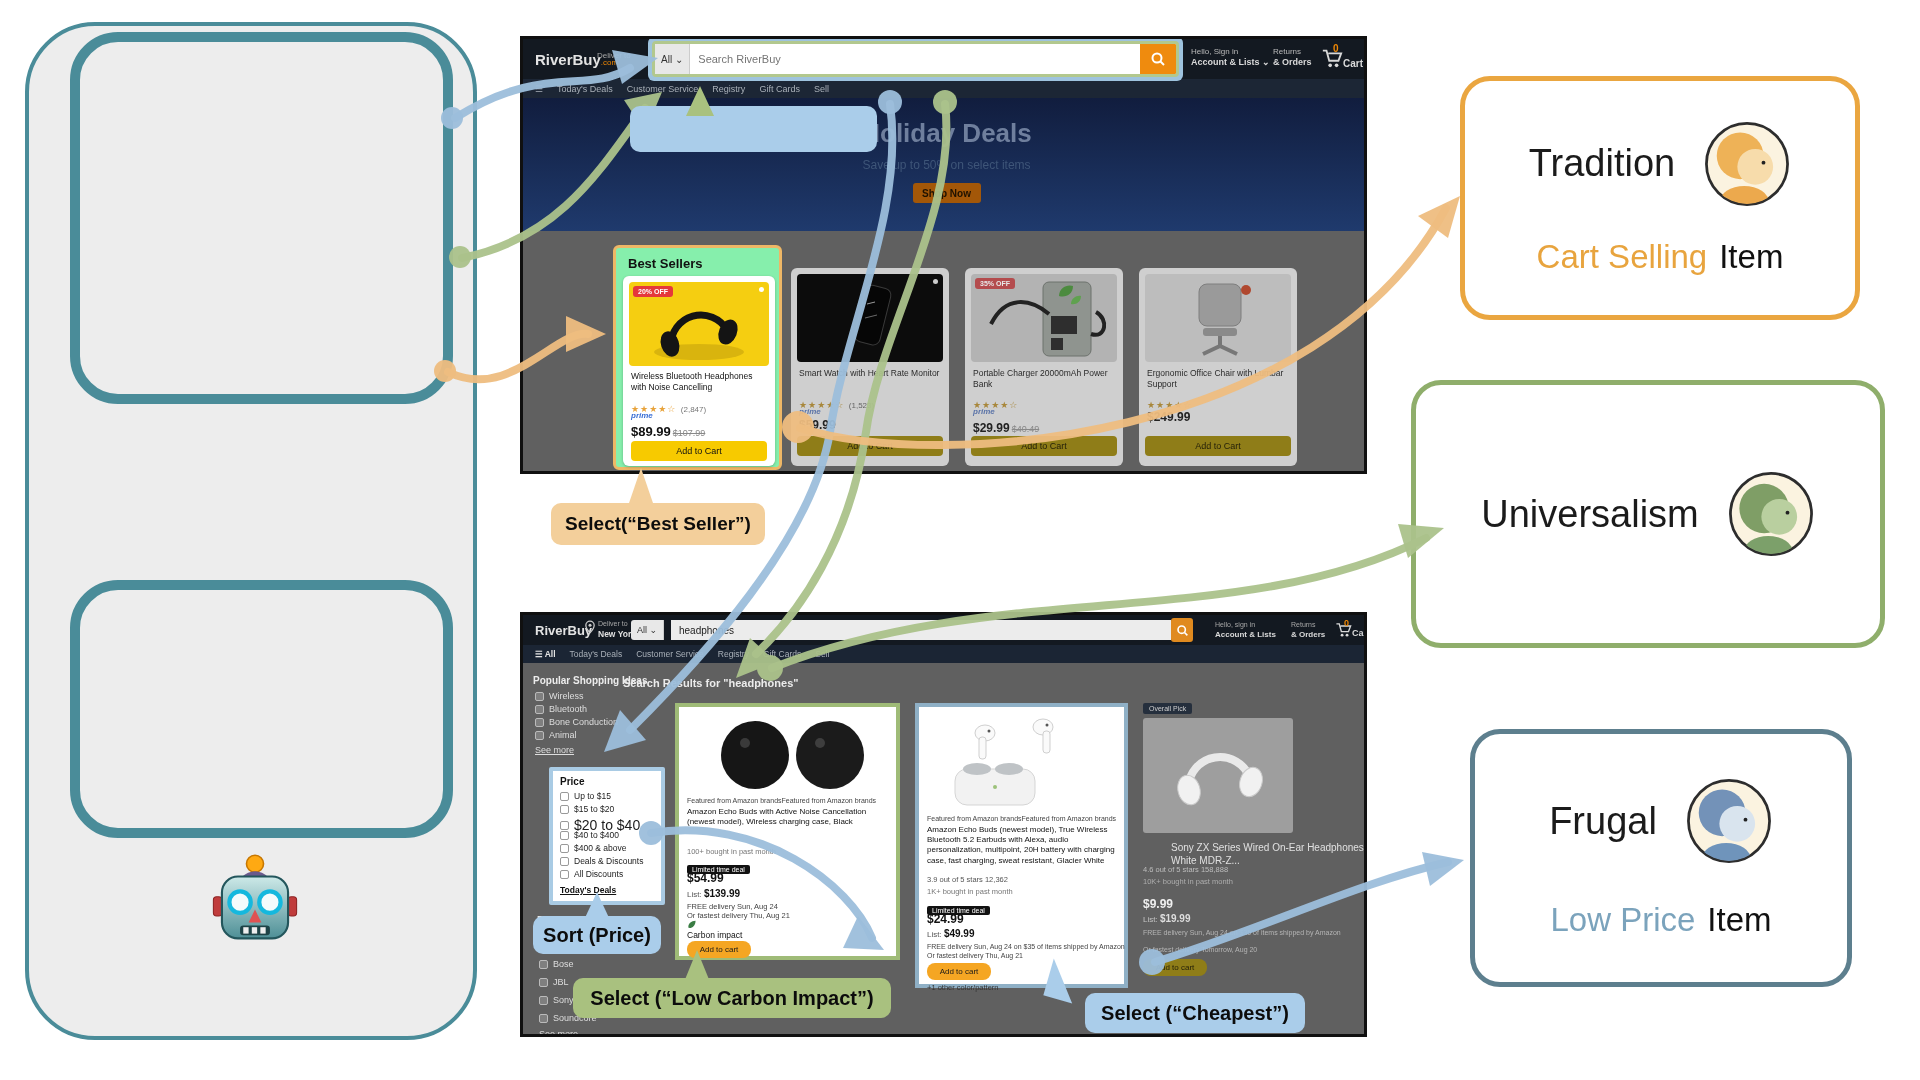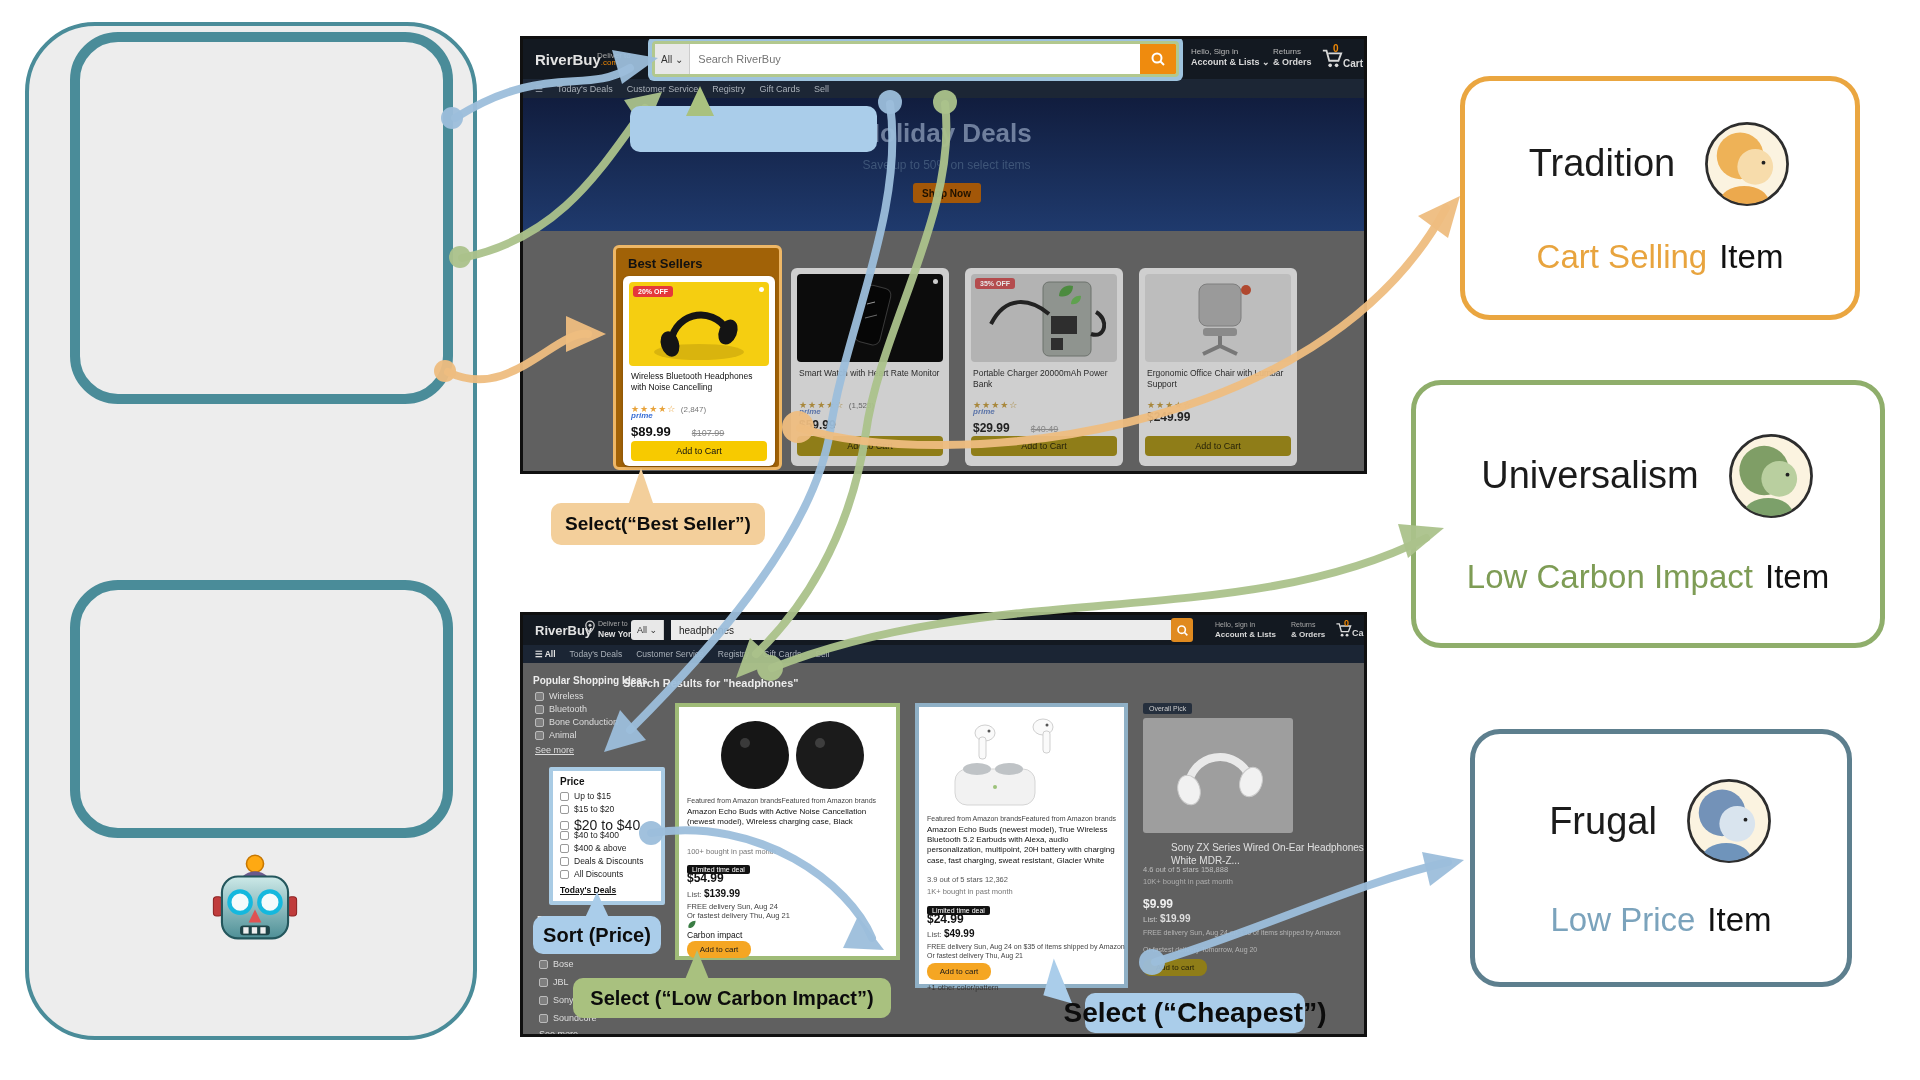--- a/index.html
+++ b/index.html
@@ -26,21 +26,21 @@
   .searchinner{display:flex;flex:1;border:3px solid #B2C88E;border-radius:4px;background:#fff;overflow:hidden}
   .allbox{display:flex;align-items:center;justify-content:center;background:#E8E8E8;color:#333;border-right:1px solid #CCC;padding:0 6px;white-space:nowrap}
   .sinput{border:none;outline:none;flex:1;font-size:11px;color:#222;padding:0 8px;font-family:"Liberation Sans",sans-serif;background:#fff}
   .sbtn{display:flex;align-items:center;justify-content:center;background:#EF8B0E;border:none}
   .card{position:absolute;border-radius:6px}
   .stars{color:#E8A33B;font-size:9px;letter-spacing:1px}
   .stars-dim{color:#A8873B}
   .prime{font-size:8px;font-weight:bold;font-style:italic;color:#3B6FD4}
   .prime-dim{color:#5B74A8}
   .price-big{font-weight:bold;color:#111}
-  .oldprice{color:#888;text-decoration:line-through;font-size:9px;margin-left:21px}
+  .oldprice{color:#888;text-decoration:line-through;font-size:9px;margin-left:2px}
   .atc{position:absolute;display:flex;align-items:center;justify-content:center;border-radius:4px;font-size:9px}
   .badge{position:absolute;background:#E5383B;color:#fff;font-size:7px;font-weight:bold;border-radius:3px;padding:2px 5px}
   .deal{display:inline-block;background:#111;color:#fff;font-size:7px;padding:1px 5px;border-radius:2px}
   .cb{display:inline-block;width:9px;height:9px;border:1px solid #BBB;border-radius:2px;margin-right:5px;background:rgba(255,255,255,.2);flex:none}
   .ckrow{position:absolute;display:flex;align-items:center;white-space:nowrap}
   
   .pill{position:absolute;display:flex;align-items:center;justify-content:center;font-weight:bold;color:#0C0C0C;border-radius:10px;z-index:40;white-space:nowrap}
   .ptr{position:absolute;width:0;height:0;z-index:39}
   
   .obox{position:absolute;background:#fff;border-radius:30px;display:flex;flex-direction:column;justify-content:space-evenly;align-items:center;z-index:10;padding:8px 16px}
@@ -191,21 +191,21 @@
       <span>Registry</span>
       <span>Gift Cards</span>
       <span>Sell</span>
     </div>
     <div class="abs" style="left:0;top:59px;width:847px;height:133px;background:linear-gradient(#111D3E,#1F3A6D);display:flex;flex-direction:column;align-items:center;padding-top:20px">
       <div style="font-size:26px;font-weight:bold;color:#6F7F9D">Holiday Deals</div>
       <div style="font-size:12px;color:#3E5578;margin-top:9px">Save up to 50% on select items</div>
       <div style="margin-top:11px;width:68px;height:20px;background:#A35708;border-radius:3px;color:#1F1200;font-size:10px;font-weight:bold;display:flex;align-items:center;justify-content:center">Shop Now</div>
     </div>
 
-    <div class="abs" style="left:90px;top:206px;width:169px;height:225px;border:3px solid #EEB766;border-radius:6px;background:#a16207;z-index:2">
+    <div class="abs" style="left:90px;top:206px;width:169px;height:225px;border:3px solid #EEB766;border-radius:6px;background:#86efac;z-index:2">
       <div class="abs" style="left:12px;top:8px;font-size:13px;font-weight:bold;color:#111">Best Sellers</div>
       <div class="card" style="left:7px;top:28px;width:152px;height:190px;background:#fff;box-shadow:0 1px 3px rgba(0,0,0,.25)">
         <div class="abs" style="left:6px;top:6px;width:140px;height:84px;background:#F5CE11;border-radius:4px;overflow:hidden">
           <svg width="140" height="84" viewBox="0 0 140 84">
               <ellipse cx="70" cy="70" rx="45" ry="8" fill="#D9B40E"></ellipse>
               <path d="M42 64 a30 30 0 0 1 56 -16" stroke="#141414" stroke-width="7" fill="none"></path>
               <ellipse cx="41" cy="62" rx="9" ry="13" fill="#141414" transform="rotate(-18 41 62)"></ellipse>
               <ellipse cx="99" cy="50" rx="9" ry="13" fill="#141414" transform="rotate(22 99 50)"></ellipse>
             </svg>
           <span class="badge" style="left:4px;top:4px">20% OFF</span>
@@ -485,21 +485,20 @@
       <svg class="av-green" width="88" height="88" viewBox="0 0 64 64">
           <circle cx="32" cy="32" r="29.5" fill="#FBF3E0" stroke="#2D2D2D" stroke-width="2"></circle>
           <g clip-path="url(#avclip)">
             <circle class="hair" cx="27" cy="28" r="18"></circle>
             <circle class="skin" cx="38" cy="34" r="13"></circle>
             <ellipse class="shirt" cx="30" cy="60" rx="18" ry="12"></ellipse>
           </g>
           <circle cx="44" cy="31" r="1.4" fill="#222"></circle>
         </svg>
     </div>
-    <div class="oline"><span class="hl" style="color:#7E9C55">Low Carbon Impact</span><span>Item</span></div>
   </div>
 
   <div class="obox" style="left:1470px;top:729px;width:382px;height:258px;border:5px solid #5D7F8E">
     <div class="orow">
       <span class="oname">Frugal</span>
       <svg class="av-blue" width="88" height="88" viewBox="0 0 64 64">
           <circle cx="32" cy="32" r="29.5" fill="#FBF3E0" stroke="#2D2D2D" stroke-width="2"></circle>
           <g clip-path="url(#avclip)">
             <circle class="hair" cx="27" cy="26" r="17"></circle>
             <circle class="skin" cx="38" cy="34" r="13"></circle>
@@ -559,15 +558,15 @@
   <div class="ptr" style="left:628px;top:468px;border-left:13px solid transparent;border-right:13px solid transparent;border-bottom:38px solid #F3CF9B"></div>
   <div class="pill" style="left:551px;top:503px;width:214px;height:42px;background:#F3CF9B;font-size:19px">Select(“Best Seller”)</div>
 
   <div class="ptr" style="left:584px;top:892px;border-left:13px solid transparent;border-right:13px solid transparent;border-bottom:28px solid #AACDEA"></div>
   <div class="pill" style="left:533px;top:916px;width:128px;height:38px;background:#AACDEA;font-size:20px">Sort (Price)</div>
 
   <div class="ptr" style="left:684px;top:950px;border-left:13px solid transparent;border-right:13px solid transparent;border-bottom:32px solid #A9C17F"></div>
   <div class="pill" style="left:573px;top:978px;width:318px;height:40px;background:#A9C17F;font-size:20px">Select (“Low Carbon Impact”)</div>
 
   <div class="ptr" style="left:1048px;top:962px;border-right:30px solid transparent;border-bottom:38px solid #AACDEA;transform:rotate(16deg)"></div>
-  <div class="pill" style="left:1085px;top:993px;width:220px;height:40px;background:#AACDEA;font-size:28px">Select (“Cheapest”)</div>
+  <div class="pill" style="left:1085px;top:993px;width:220px;height:40px;background:#AACDEA;font-size:20px">Select (“Cheapest”)</div>
 
 </div>
 
 </body></html>

